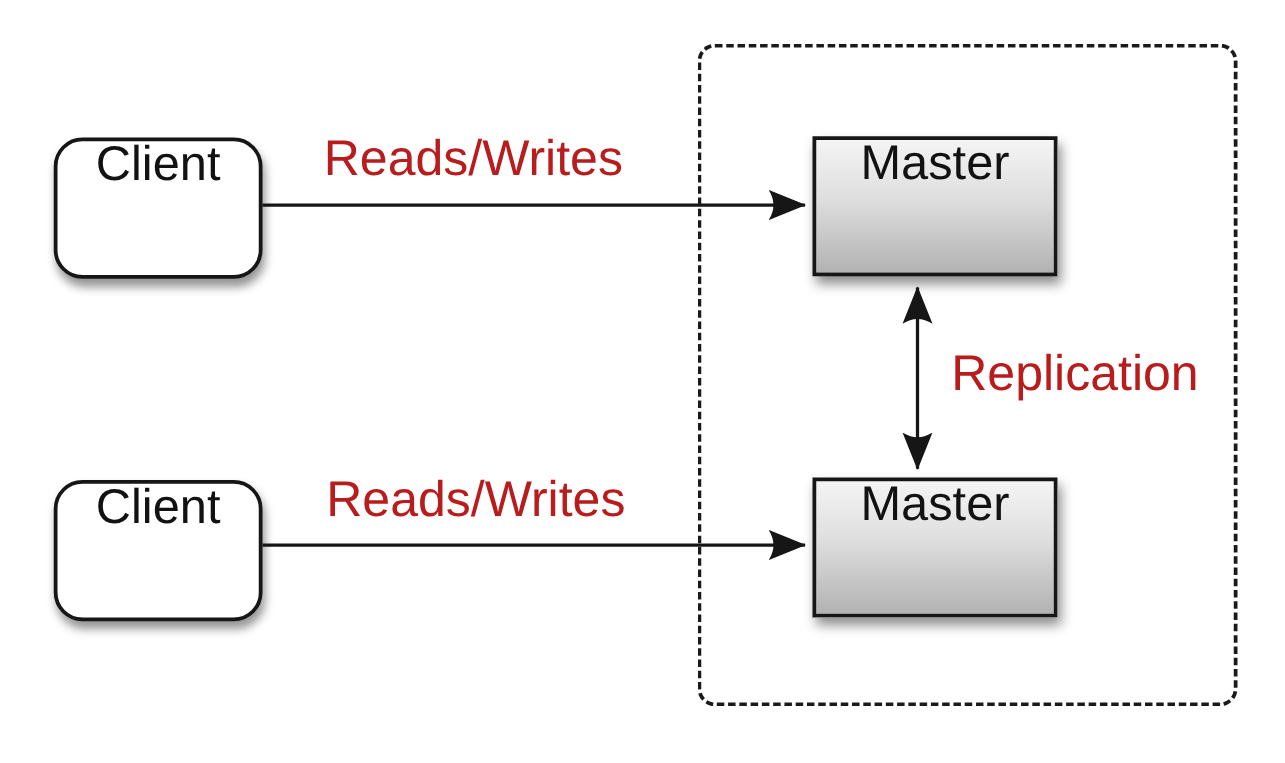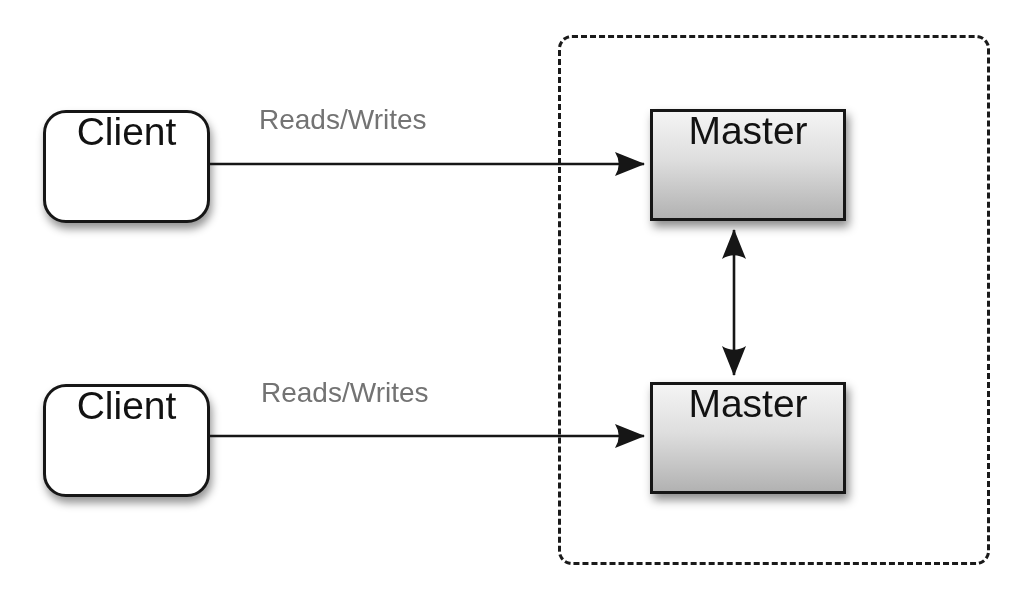--- a/index.html
+++ b/index.html
@@ -57,24 +57,24 @@
     width: 196px;
     height: 112px;
     background: linear-gradient(180deg, #f4f4f4 0%, #dedede 45%, #b2b2b2 100%);
     border: 3px solid #161616;
     box-shadow: 3px 6px 9px rgba(0, 0, 0, 0.45);
   }
   .master-top { top: 109px; }
   .master-bottom { top: 382px; }
   .edge-label {
     position: absolute;
-    font-size: 28px;
+    font-size: 40px;
     line-height: 1.15;
     white-space: nowrap;
-    color: #737373;
+    color: #b91c1c;
   }
   .rw-top { left: 259px; top: 104px; }
   .rw-bottom { left: 261px; top: 377px; }
   .replication-label { left: 761px; top: 276px; }
   .arrows-layer {
     position: absolute;
     left: 0;
     top: 0;
     width: 1028px;
     height: 610px;
@@ -99,20 +99,21 @@
   <div class="node master master-top">
     <span class="node-label">Master</span>
   </div>
 
   <div class="node master master-bottom">
     <span class="node-label">Master</span>
   </div>
 
   <div class="edge-label rw-top">Reads/Writes</div>
   <div class="edge-label rw-bottom">Reads/Writes</div>
+  <div class="edge-label replication-label">Replication</div>
 
   <svg class="arrows-layer" viewBox="0 0 1028 610" xmlns="http://www.w3.org/2000/svg">
     <defs>
       <marker id="arrowhead" viewBox="0 0 30 26" refX="29" refY="13" markerWidth="30" markerHeight="26" markerUnits="userSpaceOnUse" orient="auto-start-reverse">
         <path d="M30,13 L0,1 Q7.5,13 0,25 Z" fill="#161616"></path>
       </marker>
     </defs>
     <line x1="210" y1="164" x2="644" y2="164" stroke="#161616" stroke-width="2.6" marker-end="url(#arrowhead)"></line>
     <line x1="210" y1="436" x2="644" y2="436" stroke="#161616" stroke-width="2.6" marker-end="url(#arrowhead)"></line>
     <line x1="734" y1="230" x2="734" y2="375" stroke="#161616" stroke-width="2.6" marker-start="url(#arrowhead)" marker-end="url(#arrowhead)"></line>

